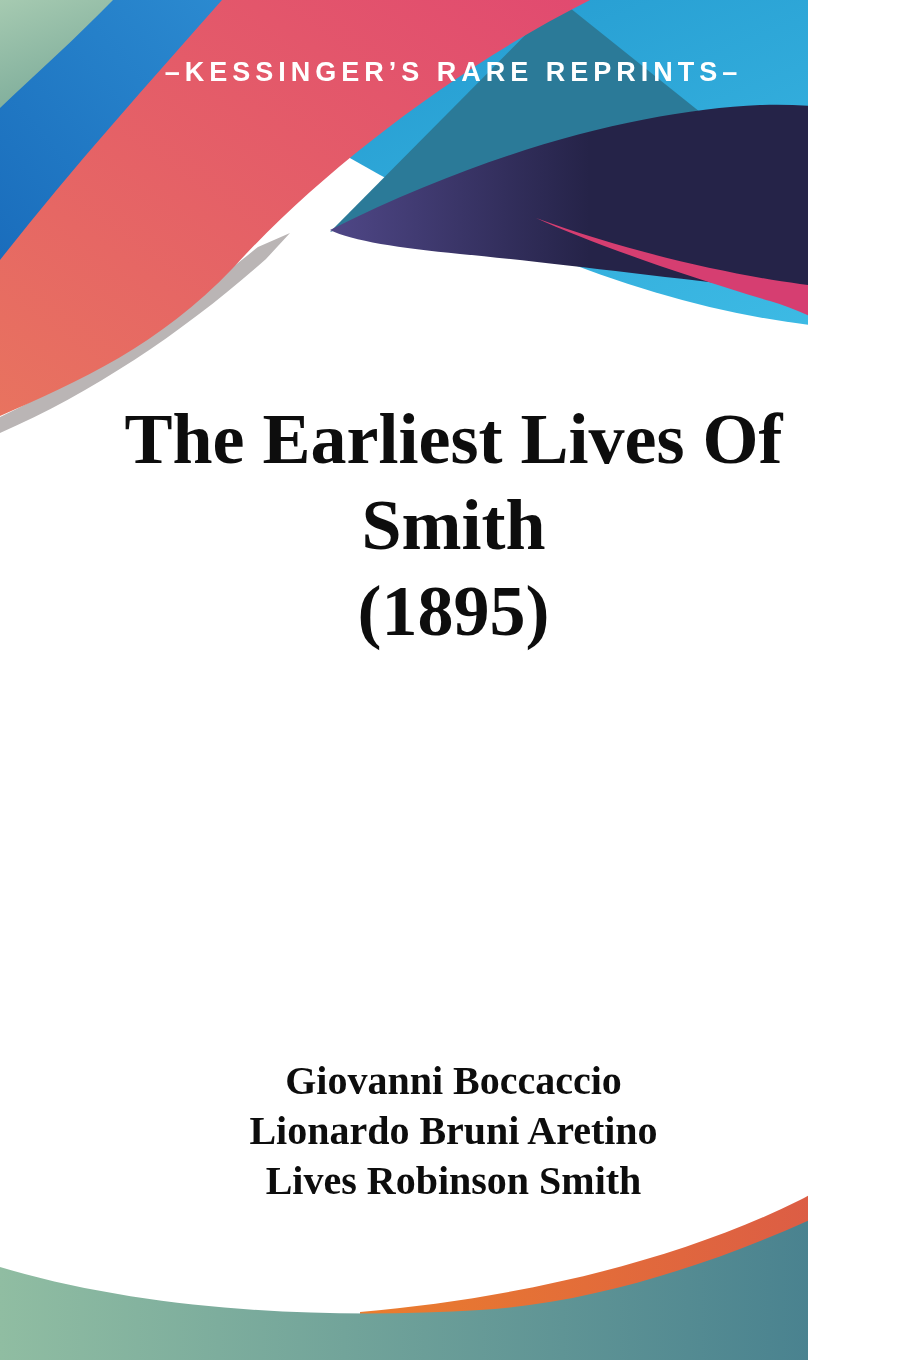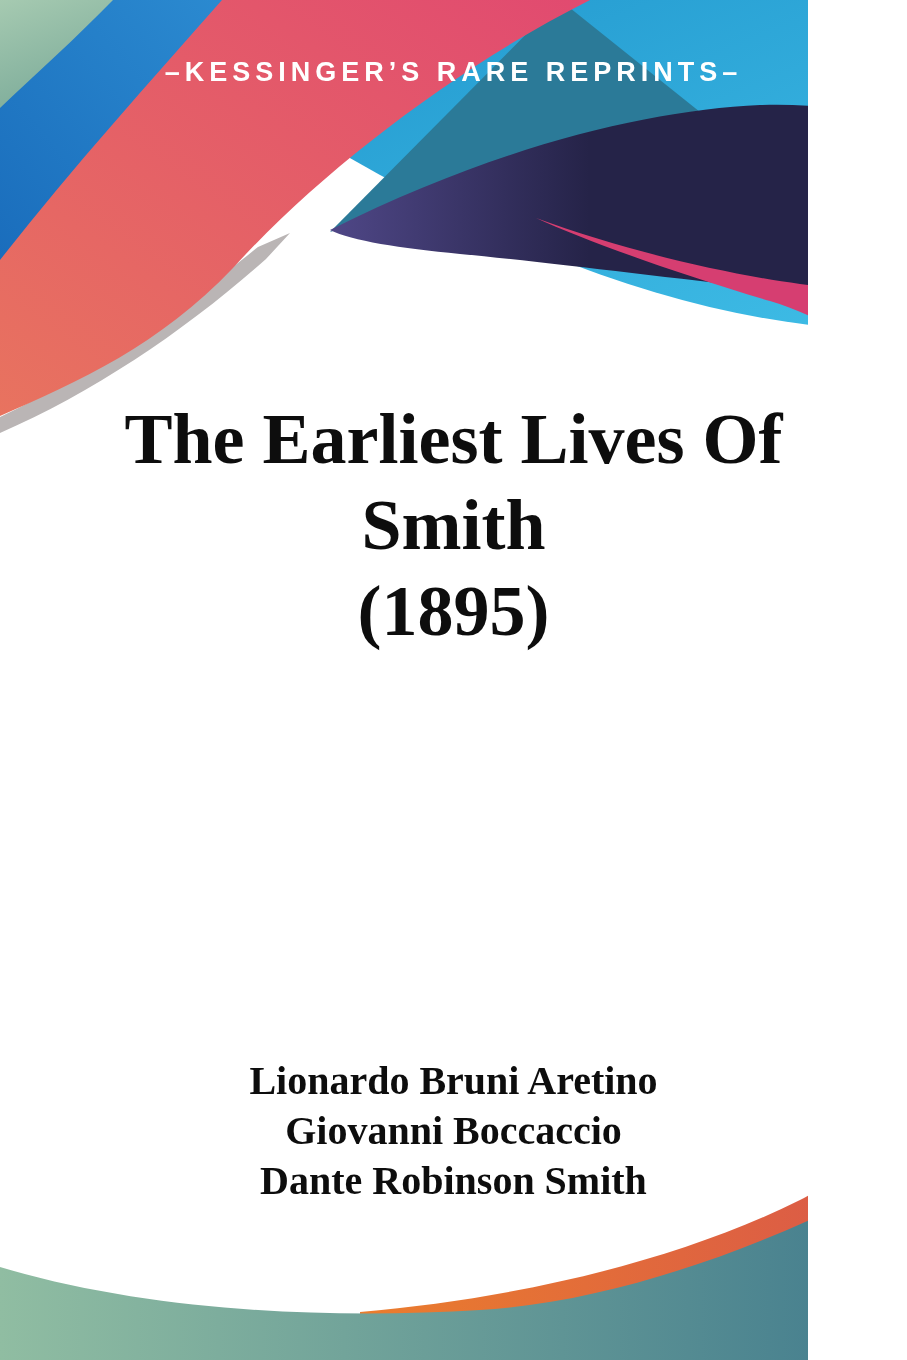--- a/index.html
+++ b/index.html
@@ -84,23 +84,23 @@
 
   <div class="publisher-banner">–KESSINGER’S RARE REPRINTS–</div>
 
   <div class="title-block">
     <div>The Earliest Lives Of</div>
     <div>Smith</div>
     <div>(1895)</div>
   </div>
 
   <div class="author-block">
+    <div>Giovanni Boccaccio</div>
     <div>Lionardo Bruni Aretino</div>
-    <div>Giovanni Boccaccio</div>
-    <div>Dante Robinson Smith</div>
+    <div>Lives Robinson Smith</div>
   </div>
 
   <svg id="bottom-ribbon" class="ribbon-svg" width="907" height="240" viewBox="0 0 907 240" aria-hidden="true">
     <defs>
       <linearGradient id="g-orange" x1="0" y1="0" x2="1" y2="0">
         <stop offset="0" stop-color="#ea7d2d"></stop>
         <stop offset="1" stop-color="#d9564a"></stop>
       </linearGradient>
       <linearGradient id="g-teal" x1="0" y1="0" x2="1" y2="0">
         <stop offset="0" stop-color="#90bda2"></stop>

